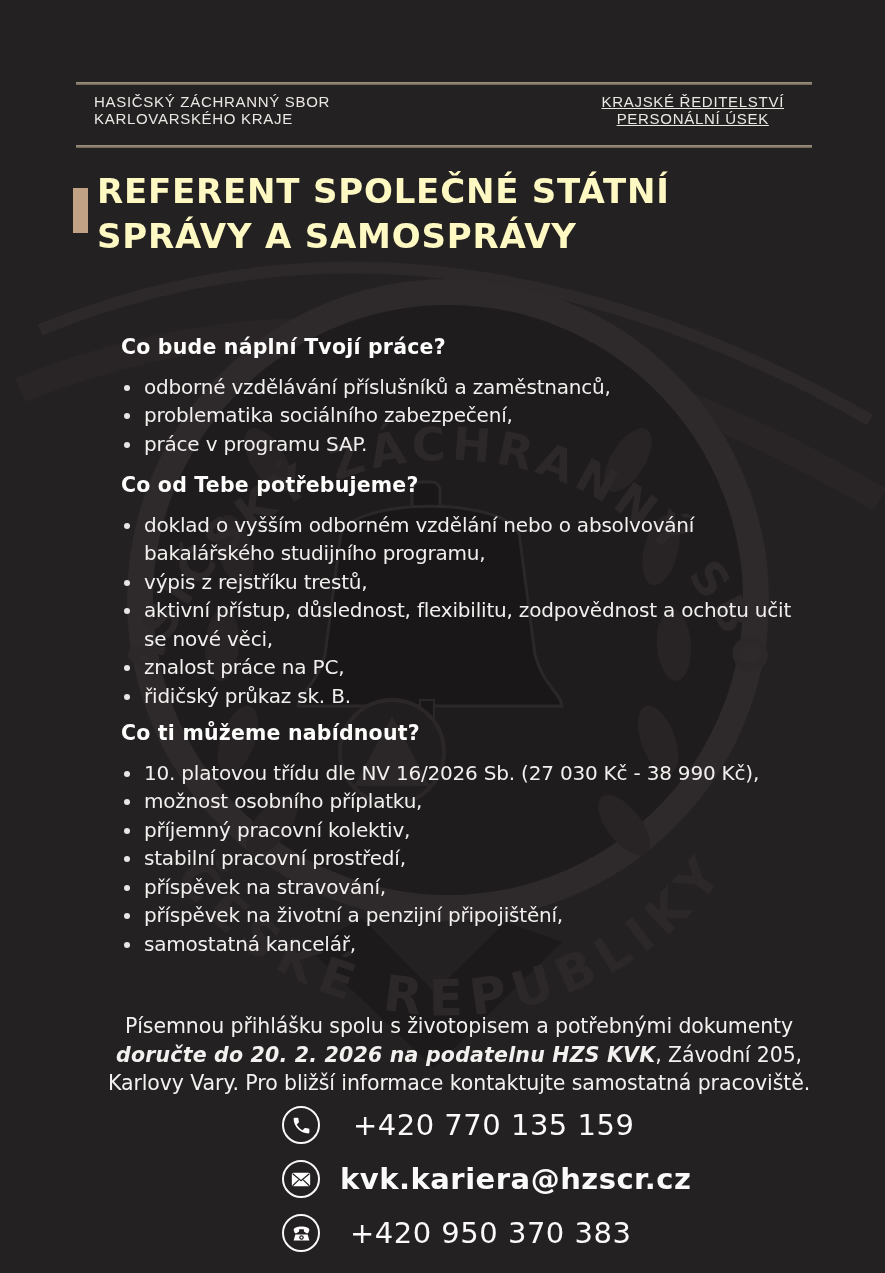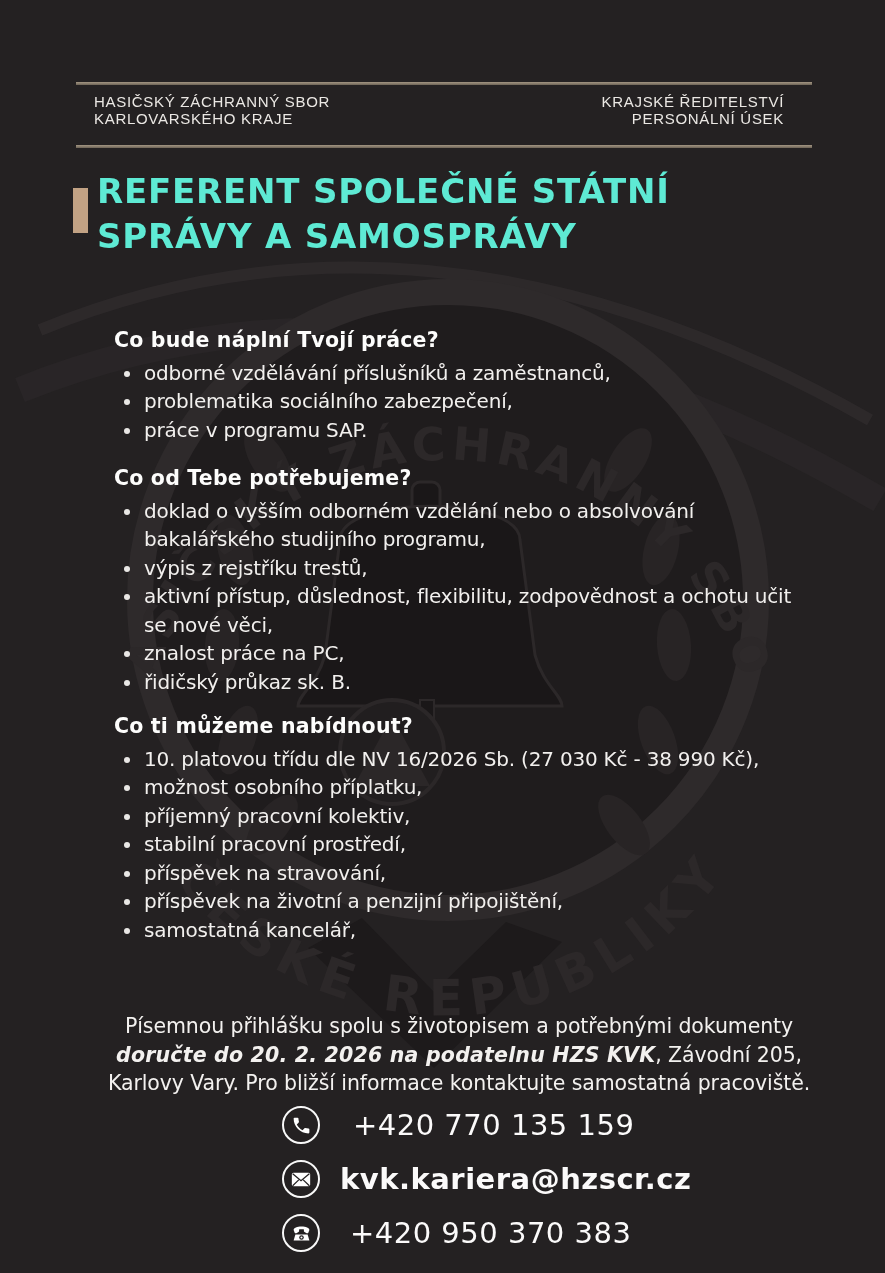--- a/index.html
+++ b/index.html
@@ -13,30 +13,30 @@
 
   .rule{position:absolute;left:76px;width:736px;height:3px;
     background:linear-gradient(180deg,#a39683,#6d6356);}
   .rule-top{top:82px;}
   .rule-bottom{top:145px;}
 
   .header{position:absolute;left:94px;right:101px;top:94px;
     display:flex;justify-content:space-between;
     font-family:"Liberation Sans",sans-serif;font-size:15px;
     letter-spacing:.7px;line-height:16.5px;color:#ebe8e4;font-weight:400;}
-  .header .right{text-align:right;}
+  .header .right{text-align:center;text-decoration:underline;}
 
   .title-block{position:absolute;left:73px;top:169px;display:flex;}
   .accent-bar{width:15px;height:45px;margin-top:19px;background:#c2a284;flex:none;}
-  .title-text{margin-left:9px;font-size:34px;font-weight:700;color:#5eead4;
+  .title-text{margin-left:9px;font-size:34px;font-weight:700;color:#fef9c3;
     line-height:45px;letter-spacing:.8px;white-space:nowrap;}
 
   .section{position:absolute;left:110px;font-size:20px;line-height:28.5px;
     letter-spacing:-.2px;color:#f2f0ee;}
-  .section h2{margin:4px;font-size:20.5px;line-height:28.5px;font-weight:700;
+  .section h2{margin:11px;font-size:20.5px;line-height:28.5px;font-weight:700;
     color:#fdfdfc;letter-spacing:.2px;}
   .section ul{margin:0;padding:0;list-style:none;}
   .section li{position:relative;padding-left:34px;white-space:pre-line;}
   .section li::before{content:"";position:absolute;left:14px;top:12px;
     width:6px;height:6px;border-radius:50%;background:#e9e7e5;}
   .sec-1{top:322px;}
   .sec-2{top:460px;}
   .sec-3{top:708px;}
 
   .closing{position:absolute;left:108px;top:1012px;font-size:20.5px;

